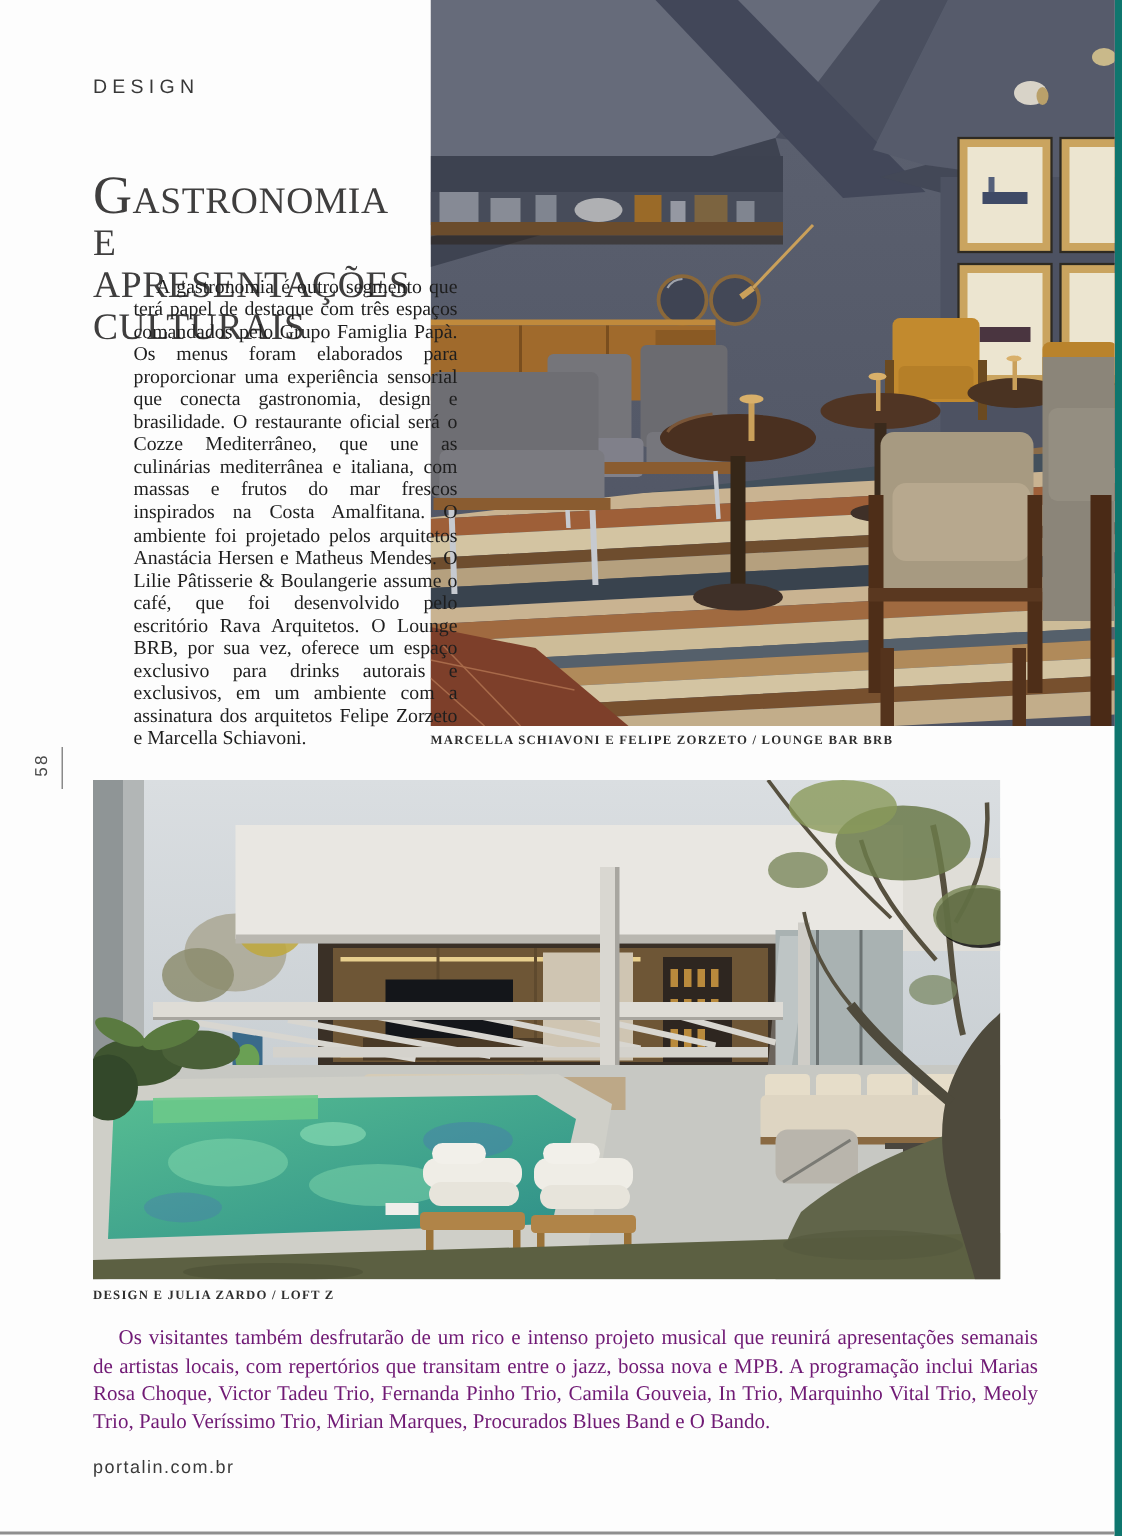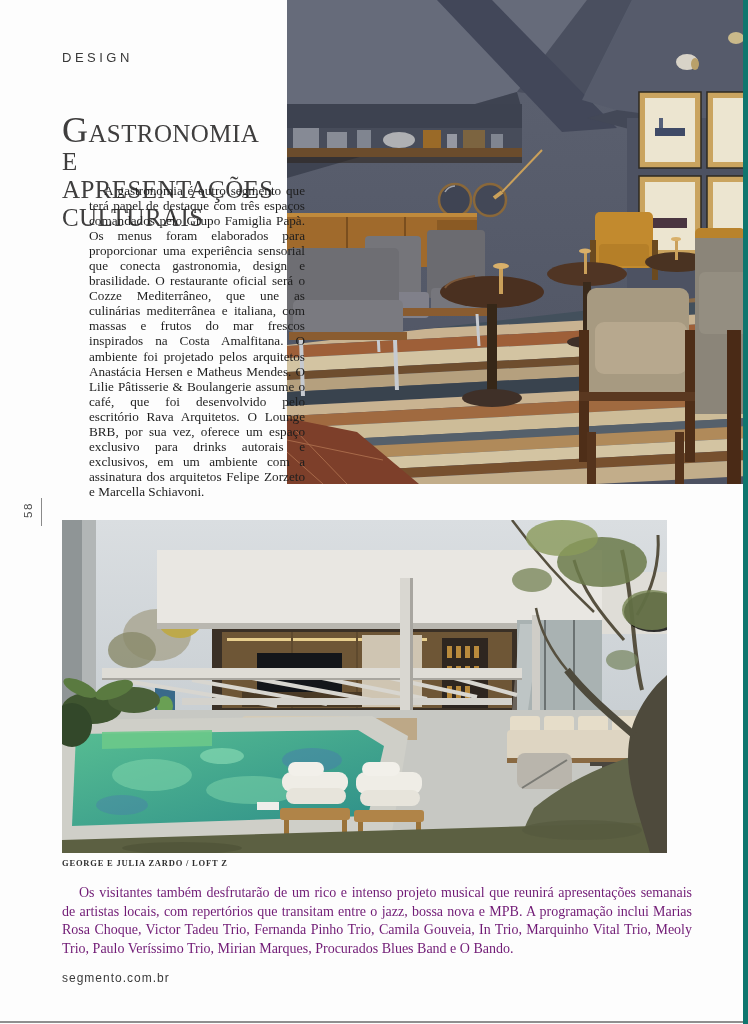--- a/index.html
+++ b/index.html
@@ -214,20 +214,21 @@
         <rect x="300" y="432" width="9" height="52" fill="#54331c"></rect>
         <rect x="388" y="432" width="9" height="52" fill="#54331c"></rect>
       </g>
       <g>
         <rect x="408" y="238" width="53" height="176" fill="#8b8579"></rect>
         <rect x="412" y="272" width="49" height="62" rx="6" fill="#948e81"></rect>
         <rect x="440" y="330" width="14" height="154" fill="#4a2a16"></rect>
       </g>
     </svg>
   </div>
+  <div class="caption caption-1">MARCELLA SCHIAVONI E FELIPE ZORZETO / LOUNGE BAR BRB</div>
 
   <h1 class="article-title" style="margin:0;font-weight:normal;">Gastronomia e apresentações culturais</h1>
   <div class="article-body">A gastronomia é outro segmento que terá papel de destaque com três espaços comandados pelo Grupo Famiglia Papà. Os menus foram elaborados para proporcionar uma experiência sensorial que conecta gastronomia, design e brasilidade. O restaurante oficial será o Cozze Mediterrâneo, que une as culinárias mediterrânea e italiana, com massas e frutos do mar frescos inspirados na Costa Amalfitana. O ambiente foi projetado pelos arquitetos Anastácia Hersen e Matheus Mendes. O Lilie Pâtisserie &amp; Boulangerie assume o café, que foi desenvolvido pelo escritório Rava Arquitetos. O Lounge BRB, por sua vez, oferece um espaço exclusivo para drinks autorais e exclusivos, em um ambiente com a assinatura dos arquitetos Felipe Zorzeto e Marcella Schiavoni.</div>
 
   <div class="page-number">58</div>
   <div class="page-number-rule"></div>
 
   <div class="photo photo-pool">
     <svg viewBox="0 0 605 333" preserveAspectRatio="none">
       <defs>
@@ -374,20 +375,20 @@
         <path d="M505,150 C490,132 478,110 474,88" stroke="#56503f" stroke-width="2.5" fill="none"></path>
         <ellipse cx="540" cy="42" rx="45" ry="25" fill="#6b7a4a" opacity=".85"></ellipse>
         <ellipse cx="592" cy="92" rx="30" ry="20" fill="#76855а" opacity=".8"></ellipse>
         <ellipse cx="590" cy="90" rx="30" ry="20" fill="#768552" opacity=".8"></ellipse>
         <ellipse cx="500" cy="18" rx="36" ry="18" fill="#8a9a5a" opacity=".8"></ellipse>
         <ellipse cx="470" cy="60" rx="20" ry="12" fill="#6b7a4a" opacity=".7"></ellipse>
         <ellipse cx="560" cy="140" rx="16" ry="10" fill="#76855e" opacity=".7"></ellipse>
       </g>
     </svg>
   </div>
-  <div class="caption caption-2">GEORGE E JULIA ZARDO / LOFT Z</div>
+  <div class="caption caption-2">DESIGN E JULIA ZARDO / LOFT Z</div>
 
   <div class="closing-paragraph">Os visitantes também desfrutarão de um rico e intenso projeto musical que reunirá apresentações semanais de artistas locais, com repertórios que transitam entre o jazz, bossa nova e MPB. A programação inclui Marias Rosa Choque, Victor Tadeu Trio, Fernanda Pinho Trio, Camila Gouveia, In Trio, Marquinho Vital Trio, Meoly Trio, Paulo Veríssimo Trio, Mirian Marques, Procurados Blues Band e O Bando.</div>
 
-  <div class="footer-url">segmento.com.br</div>
+  <div class="footer-url">portalin.com.br</div>
   <div class="bottom-rule"></div>
 
 </div>
 
 </body></html>

